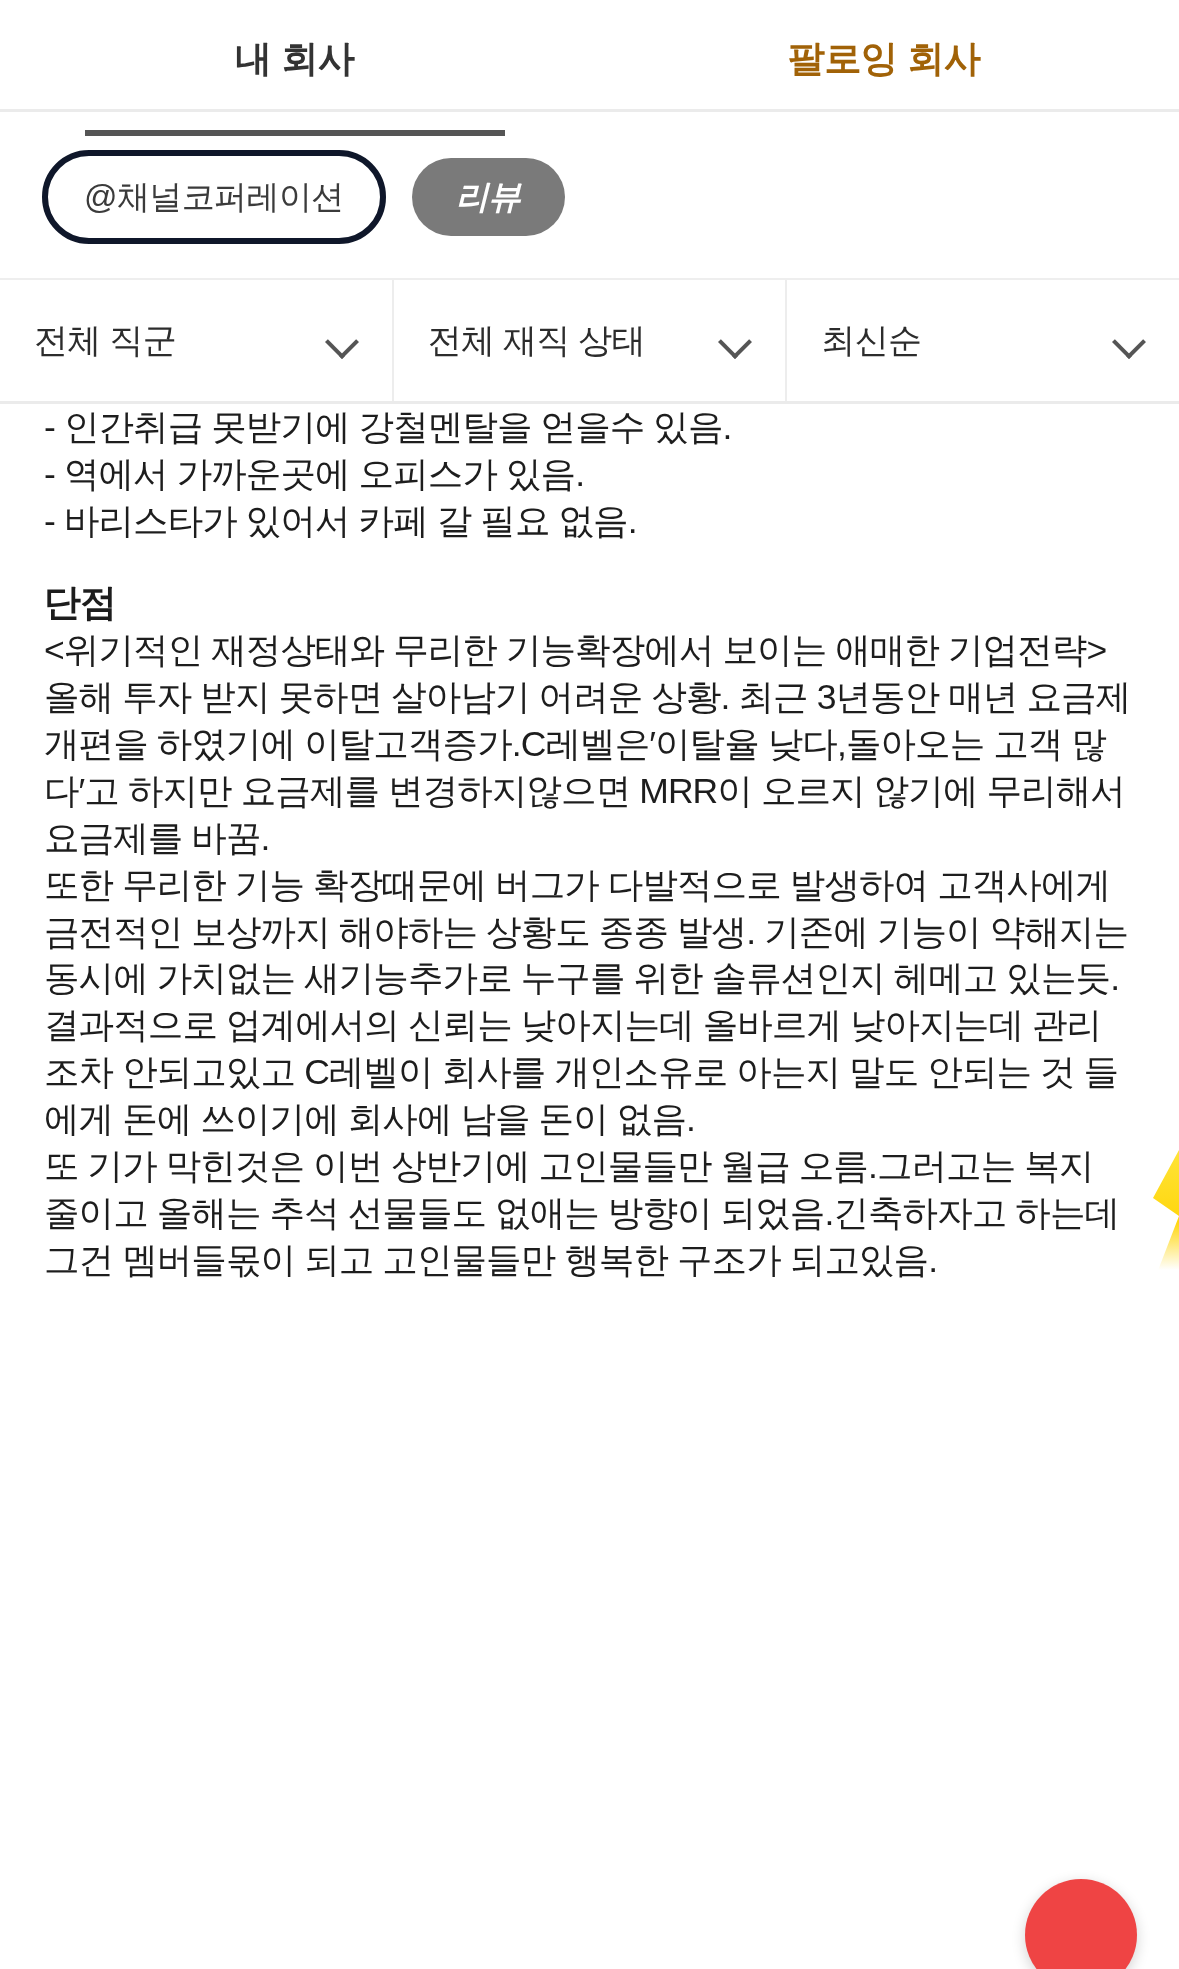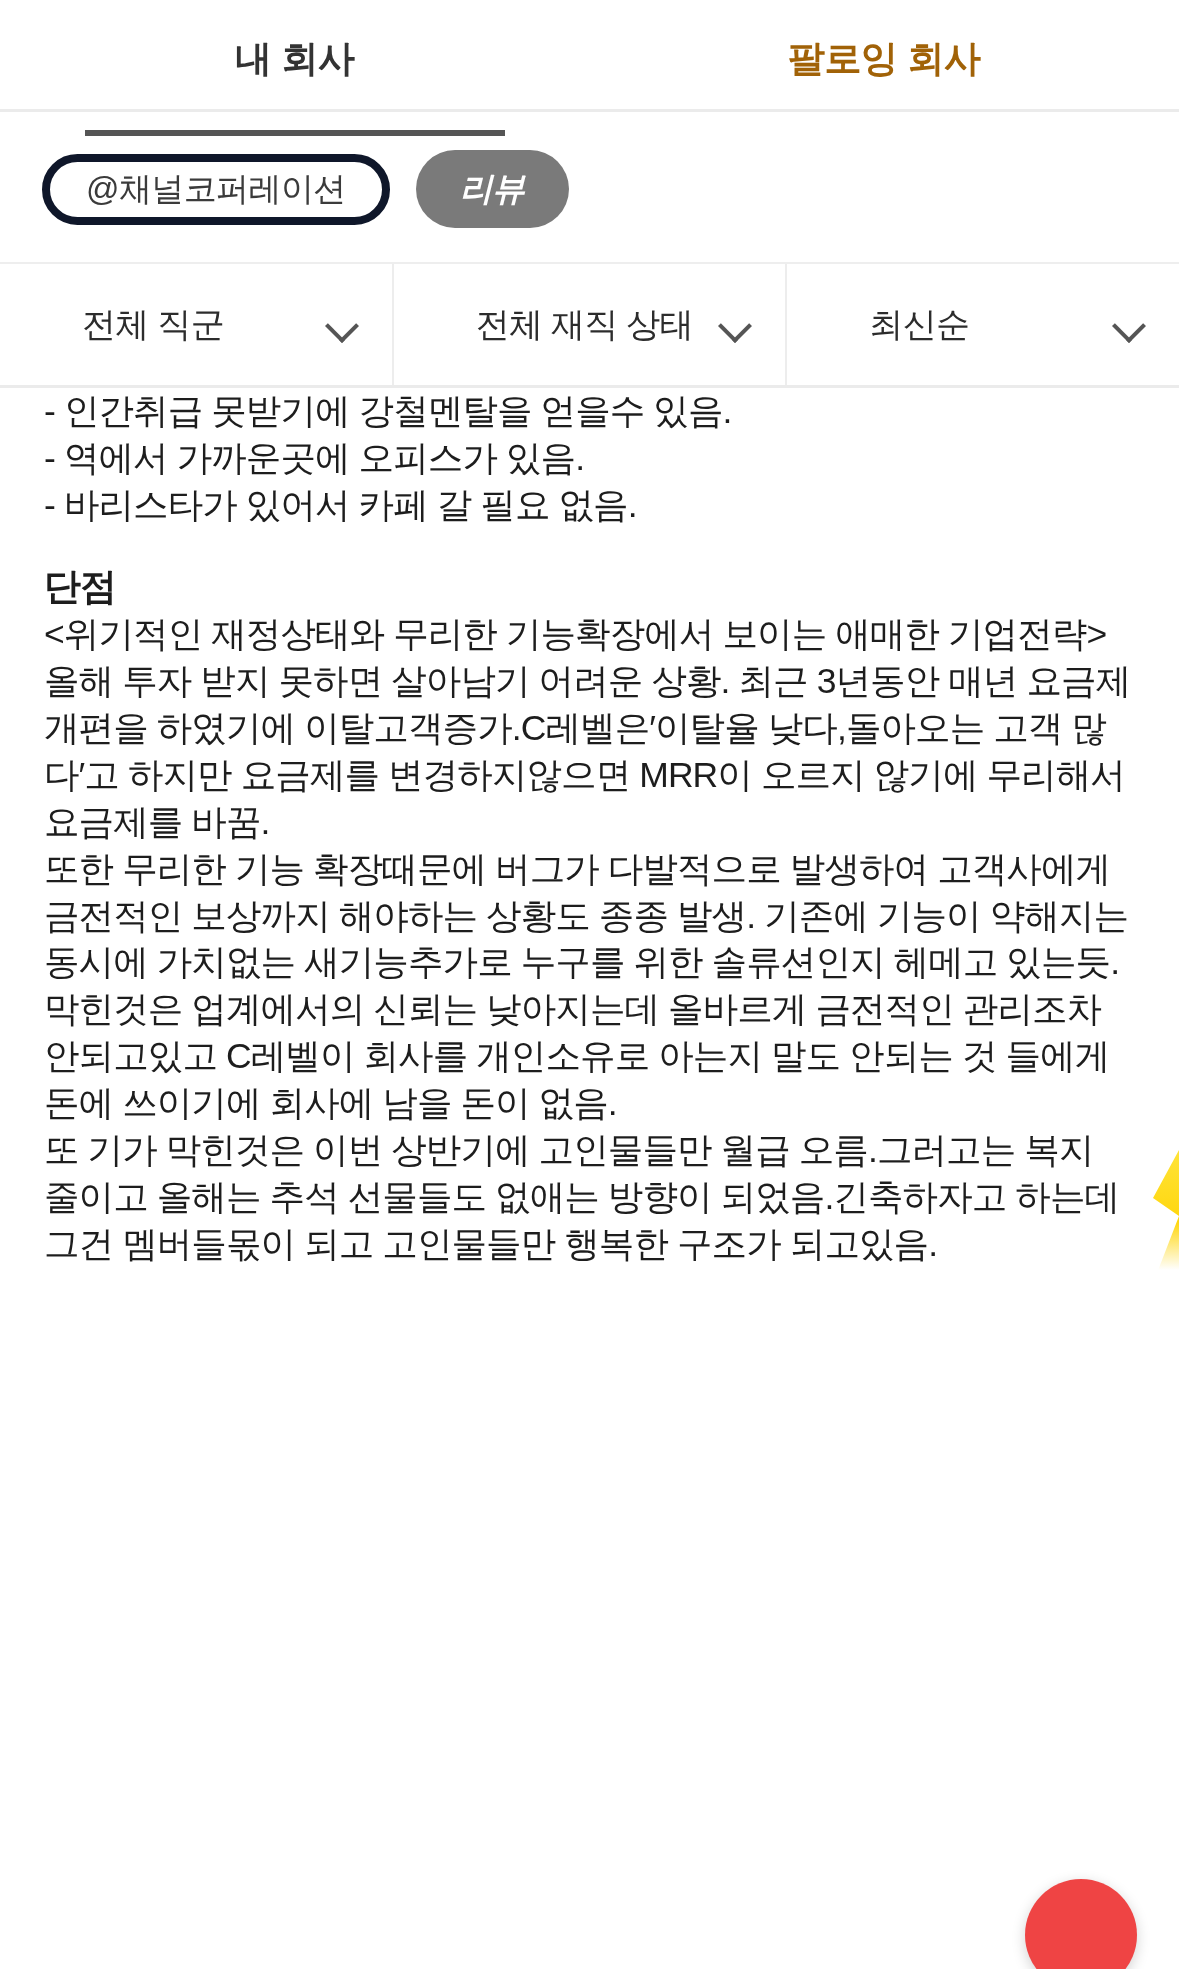--- a/index.html
+++ b/index.html
@@ -55,23 +55,23 @@
   }
 
   
   .chips {
     display: flex;
     align-items: center;
     gap: 26px;
     padding: 38px 42px 34px 42px;
   }
   .chip-outline {
-    border: 8px solid #0f172a;
+    border: 6px solid #0f172a;
     border-radius: 48px;
-    height: 71px;
+    height: 94px;
     display: flex;
     align-items: center;
     padding: 0 36px;
     font-size: 33px;
     color: #3b3b3b;
     background: #ffffff;
     letter-spacing: -0.6px;
   }
   .chip-solid {
     background: #7a7a7a;
@@ -98,21 +98,21 @@
     flex: 1;
     display: flex;
     align-items: center;
     justify-content: space-between;
     padding: 0 34px;
     font-size: 34px;
     color: #2c2c2c;
     letter-spacing: -0.7px;
   }
   .filter + .filter { border-left: 2px solid #ededed; }
-  .filter .label { white-space: nowrap; margin-left: 48px; }
+  .filter .label { white-space: nowrap; }
   .chev {
     width: 30px;
     height: 30px;
     position: relative;
     flex: none;
     margin-left: 14px;
   }
   .chev::before {
     content: "";
     position: absolute;
@@ -204,18 +204,18 @@
 <div class="review">
   <p class="pros-line">- 인간취급 못받기에 강철멘탈을 얻을수 있음.</p>
   <p class="pros-line">- 역에서 가까운곳에 오피스가 있음.</p>
   <p class="pros-line">- 바리스타가 있어서 카페 갈 필요 없음.</p>
 
   <div class="section-title">단점</div>
 
   <p class="para">&lt;위기적인 재정상태와 무리한 기능확장에서 보이는 애매한 기업전략&gt;</p>
   <p class="para">올해 투자 받지 못하면 살아남기 어려운 상황. 최근 3년동안 매년 요금제 개편을 하였기에 이탈고객증가.C레벨은′이탈율 낮다,돌아오는 고객 많다′고 하지만 요금제를 변경하지않으면 MRR이 오르지 않기에 무리해서 요금제를 바꿈.</p>
   <p class="para">또한 무리한 기능 확장때문에 버그가 다발적으로 발생하여 고객사에게 금전적인 보상까지 해야하는 상황도 종종 발생. 기존에 기능이 약해지는 동시에 가치없는 새기능추가로 누구를 위한 솔류션인지 헤메고 있는듯.</p>
-  <p class="para">막힌것은 업계에서의 신뢰는 낮아지는데 올바르게 금전적인 관리조차 안되고있고 C레벨이 회사를 개인소유로 아는지 말도 안되는 것 들에게 돈에 쓰이기에 회사에 남을 돈이 없음.</p>
+  <p class="para">결과적으로 업계에서의 신뢰는 낮아지는데 올바르게 낮아지는데 관리조차 안되고있고 C레벨이 회사를 개인소유로 아는지 말도 안되는 것 들에게 돈에 쓰이기에 회사에 남을 돈이 없음.</p>
   <p class="para">또 기가 막힌것은 이번 상반기에 고인물들만 월급 오름.그러고는 복지 줄이고 올해는 추석 선물들도 없애는 방향이 되었음.긴축하자고 하는데 그건 멤버들몫이 되고 고인물들만 행복한 구조가 되고있음.</p>
 </div>
 
 <div class="flash"></div>
 <div class="fab"></div>
 
 </body></html>

